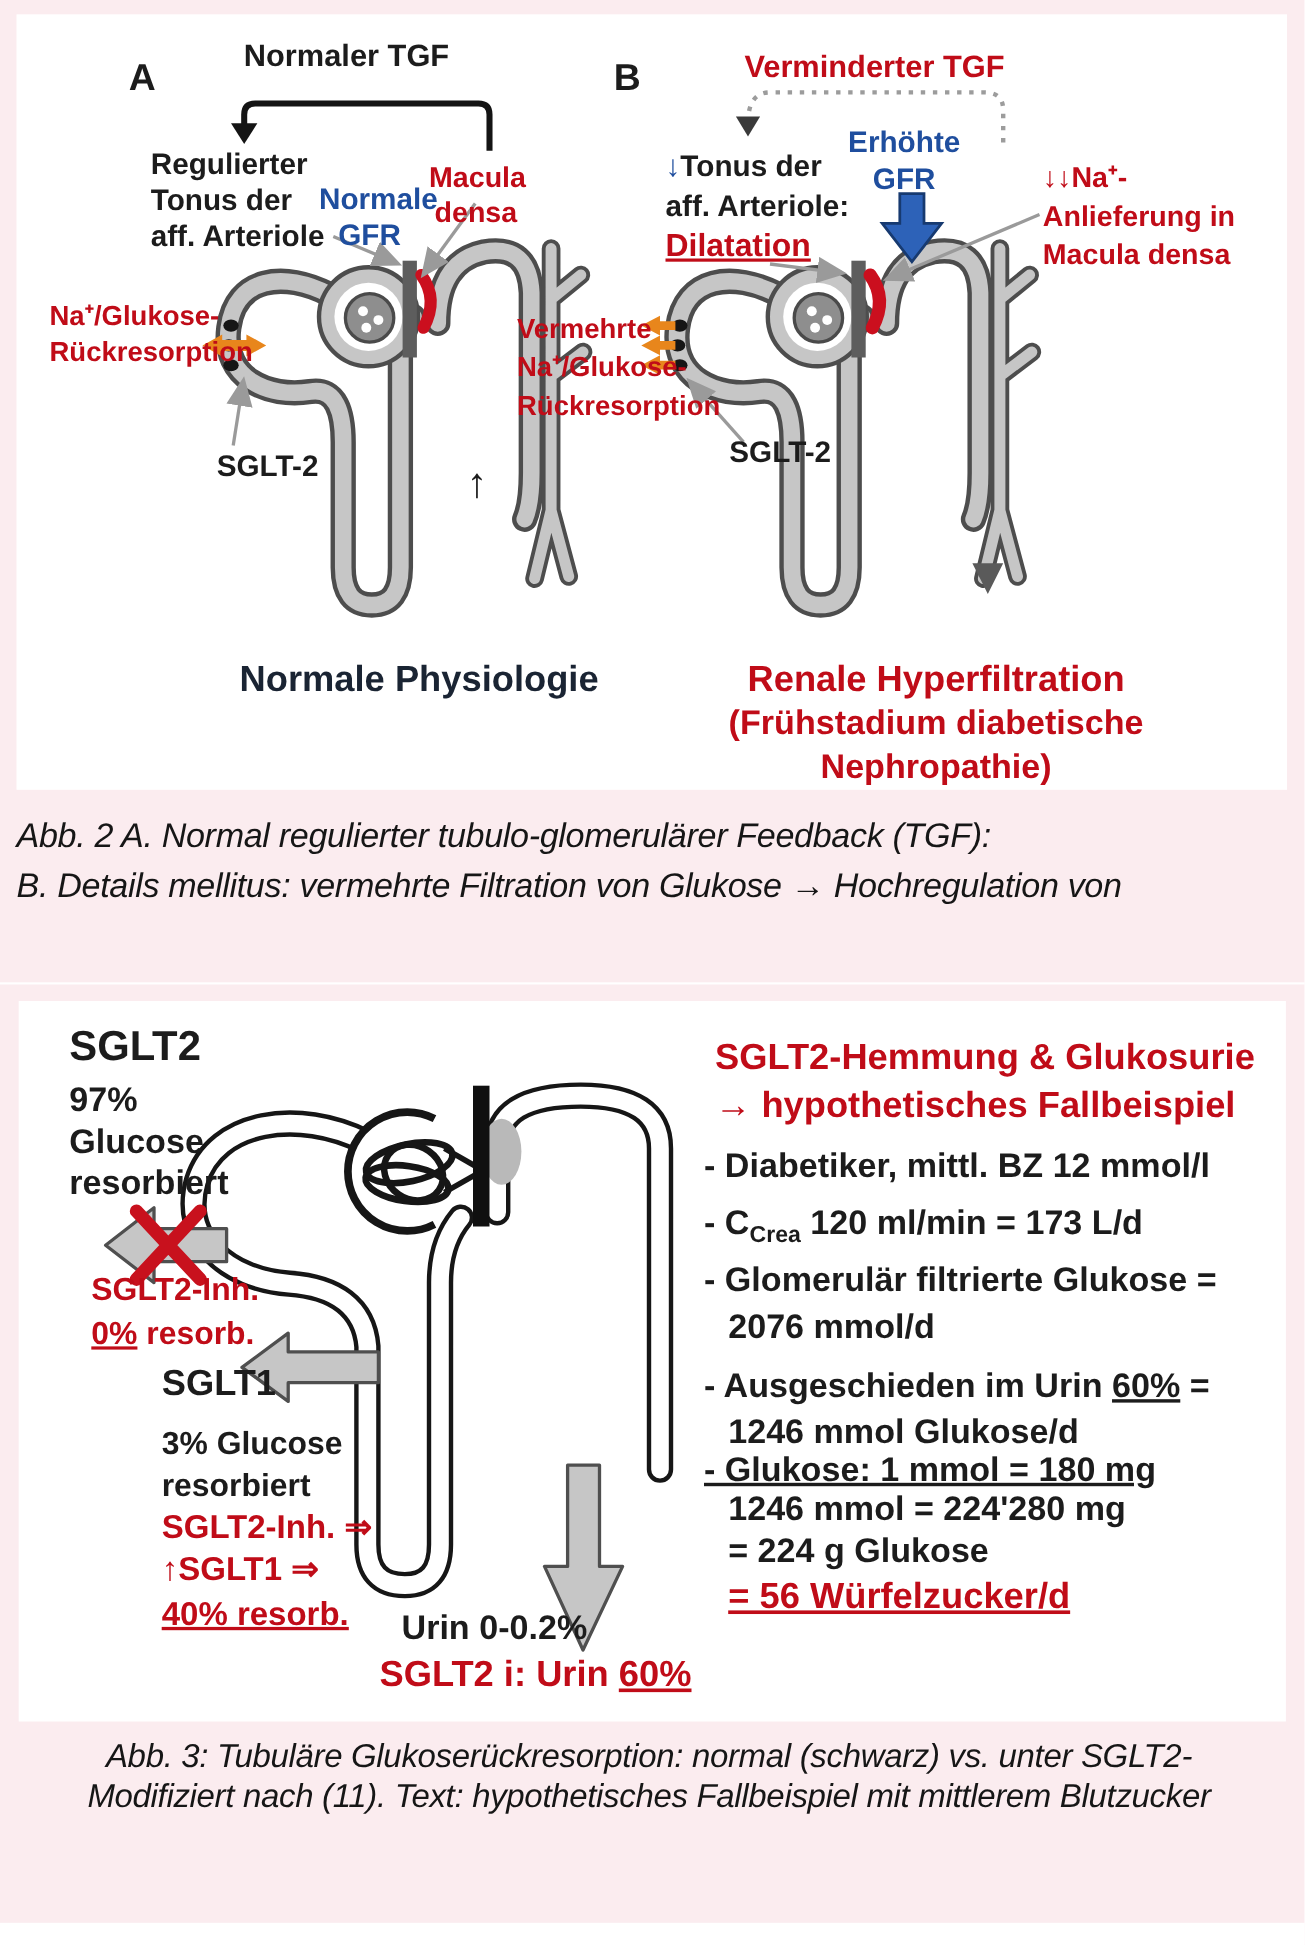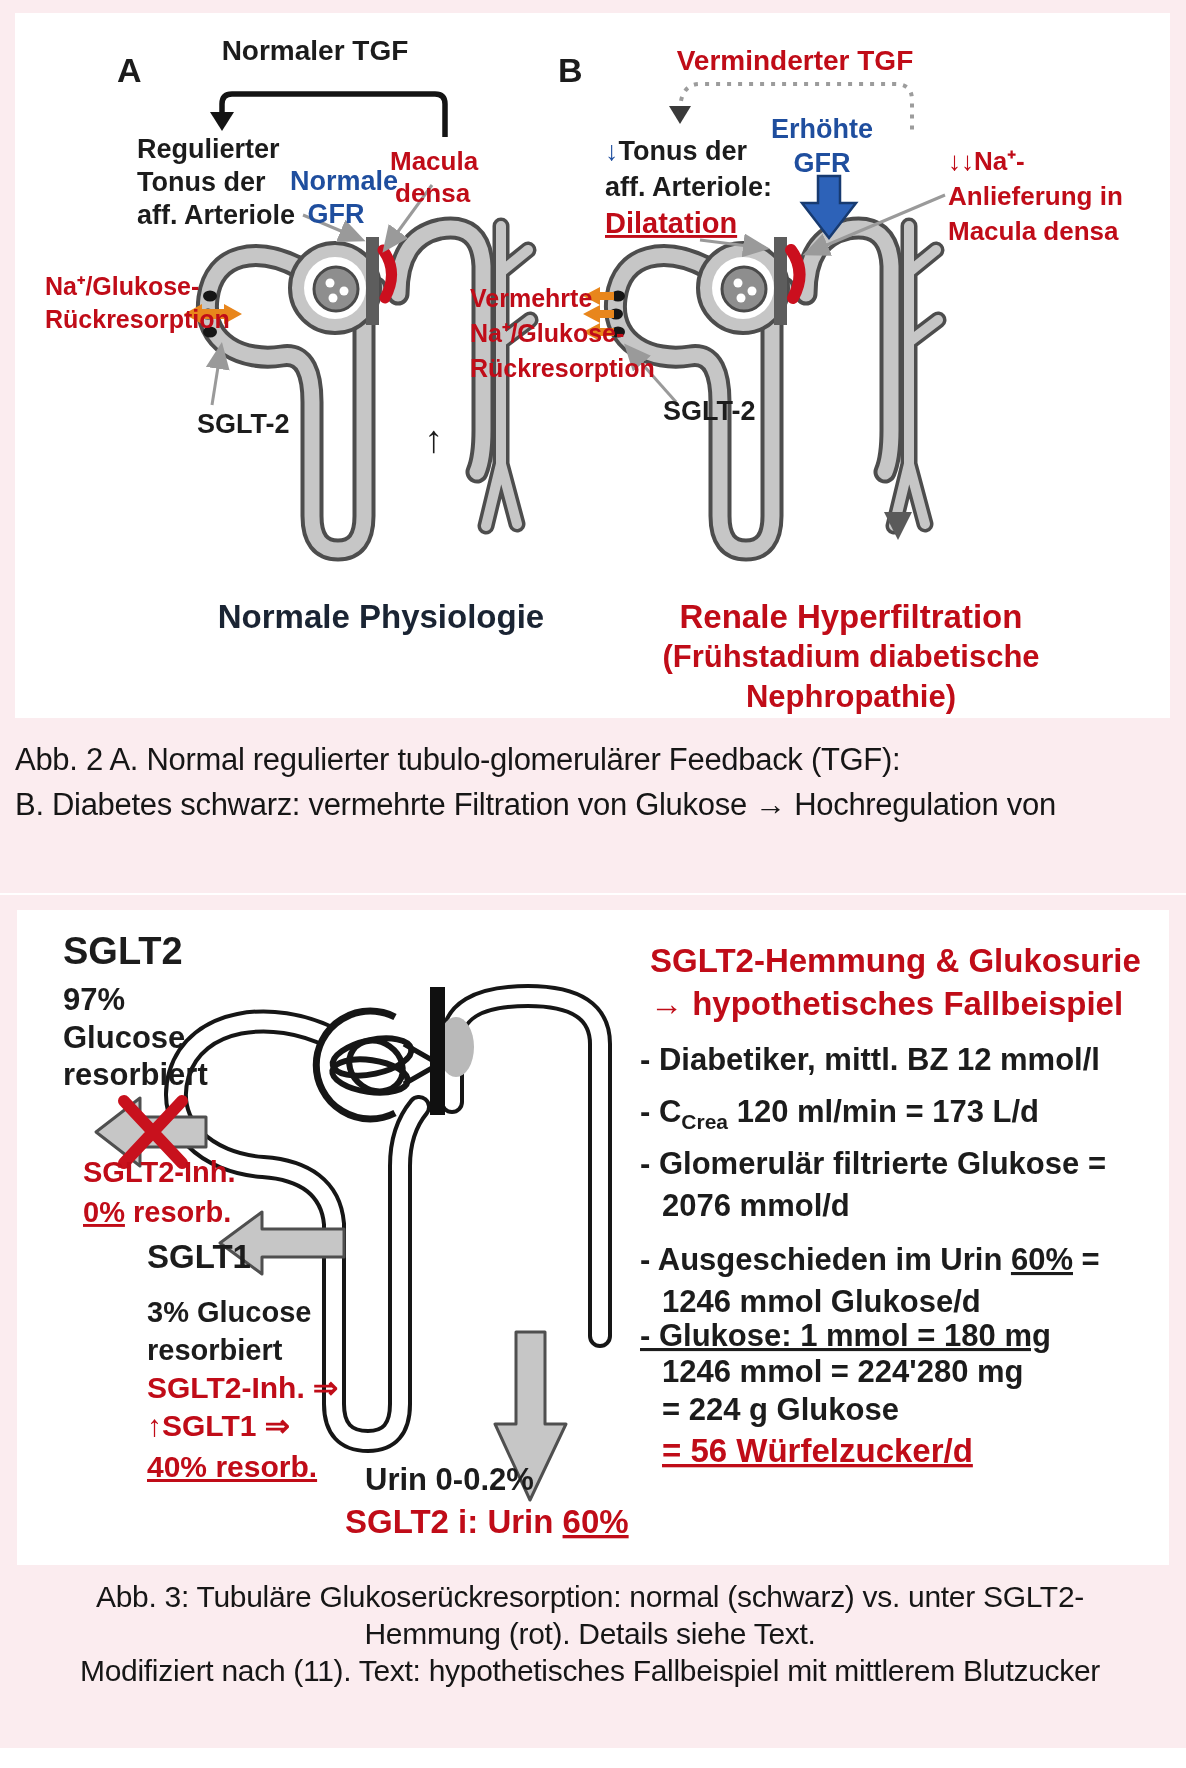--- a/index.html
+++ b/index.html
@@ -1,20 +1,20 @@
 <!DOCTYPE html>
 <html><head>
 <meta charset="utf-8">
 <style>
   html,body{margin:0;padding:0;}
   body{font-family:"Liberation Sans",sans-serif;}
   .page{position:relative;width:1186px;height:1768px;background:#ffffff;overflow:hidden;}
   .pink-block{position:absolute;left:0;width:1186px;background:#fbecef;}
   .fig-panel{position:absolute;background:#ffffff;}
-  .caption{position:absolute;color:#161616;font-weight:400;letter-spacing:-0.3px;}
+  .caption{position:absolute;color:#161616;font-weight:400;letter-spacing:-0.3px;font-style:italic;}
   .caption1{left:15px;top:737px;width:1150px;font-size:31px;line-height:45px;}
   .caption2{left:15px;top:683px;width:1150px;font-size:30px;line-height:37px;text-align:center;}
   svg text{font-family:"Liberation Sans",sans-serif;font-weight:bold;}
   .t-dark{fill:#1c1c1c;}
   .t-navy{fill:#1a2433;}
   .t-red{fill:#c00c18;}
   .t-blue{fill:#1f4e9e;}
   .tube-o{stroke:#4d4d4d;stroke-width:23;fill:none;stroke-linecap:round;stroke-linejoin:round;}
   .tube-i{stroke:#c6c6c6;stroke-width:15;fill:none;stroke-linecap:round;stroke-linejoin:round;}
   .duct-o{stroke:#4d4d4d;stroke-width:17;fill:none;stroke-linecap:round;stroke-linejoin:round;}
@@ -125,21 +125,21 @@
         <text class="t-red" x="470" y="377" font-size="25">Rückresorption</text>
         <text class="t-dark" x="663" y="420" font-size="27">SGLT-2</text>
         <text class="t-red" x="851" y="628" font-size="33" text-anchor="middle">Renale Hyperfiltration</text>
         <text class="t-red" x="851" y="667" font-size="31" text-anchor="middle">(Frühstadium diabetische</text>
         <text class="t-red" x="851" y="707" font-size="31" text-anchor="middle">Nephropathie)</text>
       </svg>
     </div>
 
     <div class="caption caption1">
       <div>Abb. 2 A. Normal regulierter tubulo-glomerulärer Feedback (TGF):</div>
-      <div>B. Diabetes schwarz: vermehrte Filtration von Glukose → Hochregulation von</div>
+      <div>B. Details mellitus: vermehrte Filtration von Glukose → Hochregulation von</div>
     </div>
   </div>
 
   <div class="pink-block" style="top:895px;height:853px;">
     <div class="fig-panel" style="left:17px;top:15px;width:1152px;height:655px;">
       <svg width="1152" height="655" viewBox="17 930 1152 655">
 
         <g>
           <path class="tube3-o" d="M 332 1058 C 272 1028 196 1038 179 1094 C 164 1146 207 1183 263 1187 C 305 1190 331 1208 334 1244 L 334 1424 Q 334 1461 368 1461 Q 400 1461 400 1424 L 400 1186 Q 400 1150 419 1127"></path>
           <path class="tube3-o" d="M 452 1122 L 452 1062 Q 452 1016 528 1016 Q 600 1016 600 1064 L 600 1356"></path>
@@ -186,18 +186,17 @@
         <text class="t-dark" x="662" y="1332" font-size="31">1246 mmol Glukose/d</text>
         <text class="t-dark" x="640" y="1366" font-size="31" text-decoration="underline">- Glukose: 1 mmol = 180 mg</text>
         <text class="t-dark" x="662" y="1402" font-size="31">1246 mmol = 224'280 mg</text>
         <text class="t-dark" x="662" y="1440" font-size="31">= 224 g Glukose</text>
         <text class="t-red" x="662" y="1482" font-size="33" text-decoration="underline">= 56 Würfelzucker/d</text>
       </svg>
     </div>
 
     <div class="caption caption2">
       <div>Abb. 3: Tubuläre Glukoserückresorption: normal (schwarz) vs. unter SGLT2-</div>
-      <div>Hemmung (rot). Details siehe Text.</div>
       <div>Modifiziert nach (11). Text: hypothetisches Fallbeispiel mit mittlerem Blutzucker</div>
     </div>
   </div>
 
 </div>
 
 </body></html>

